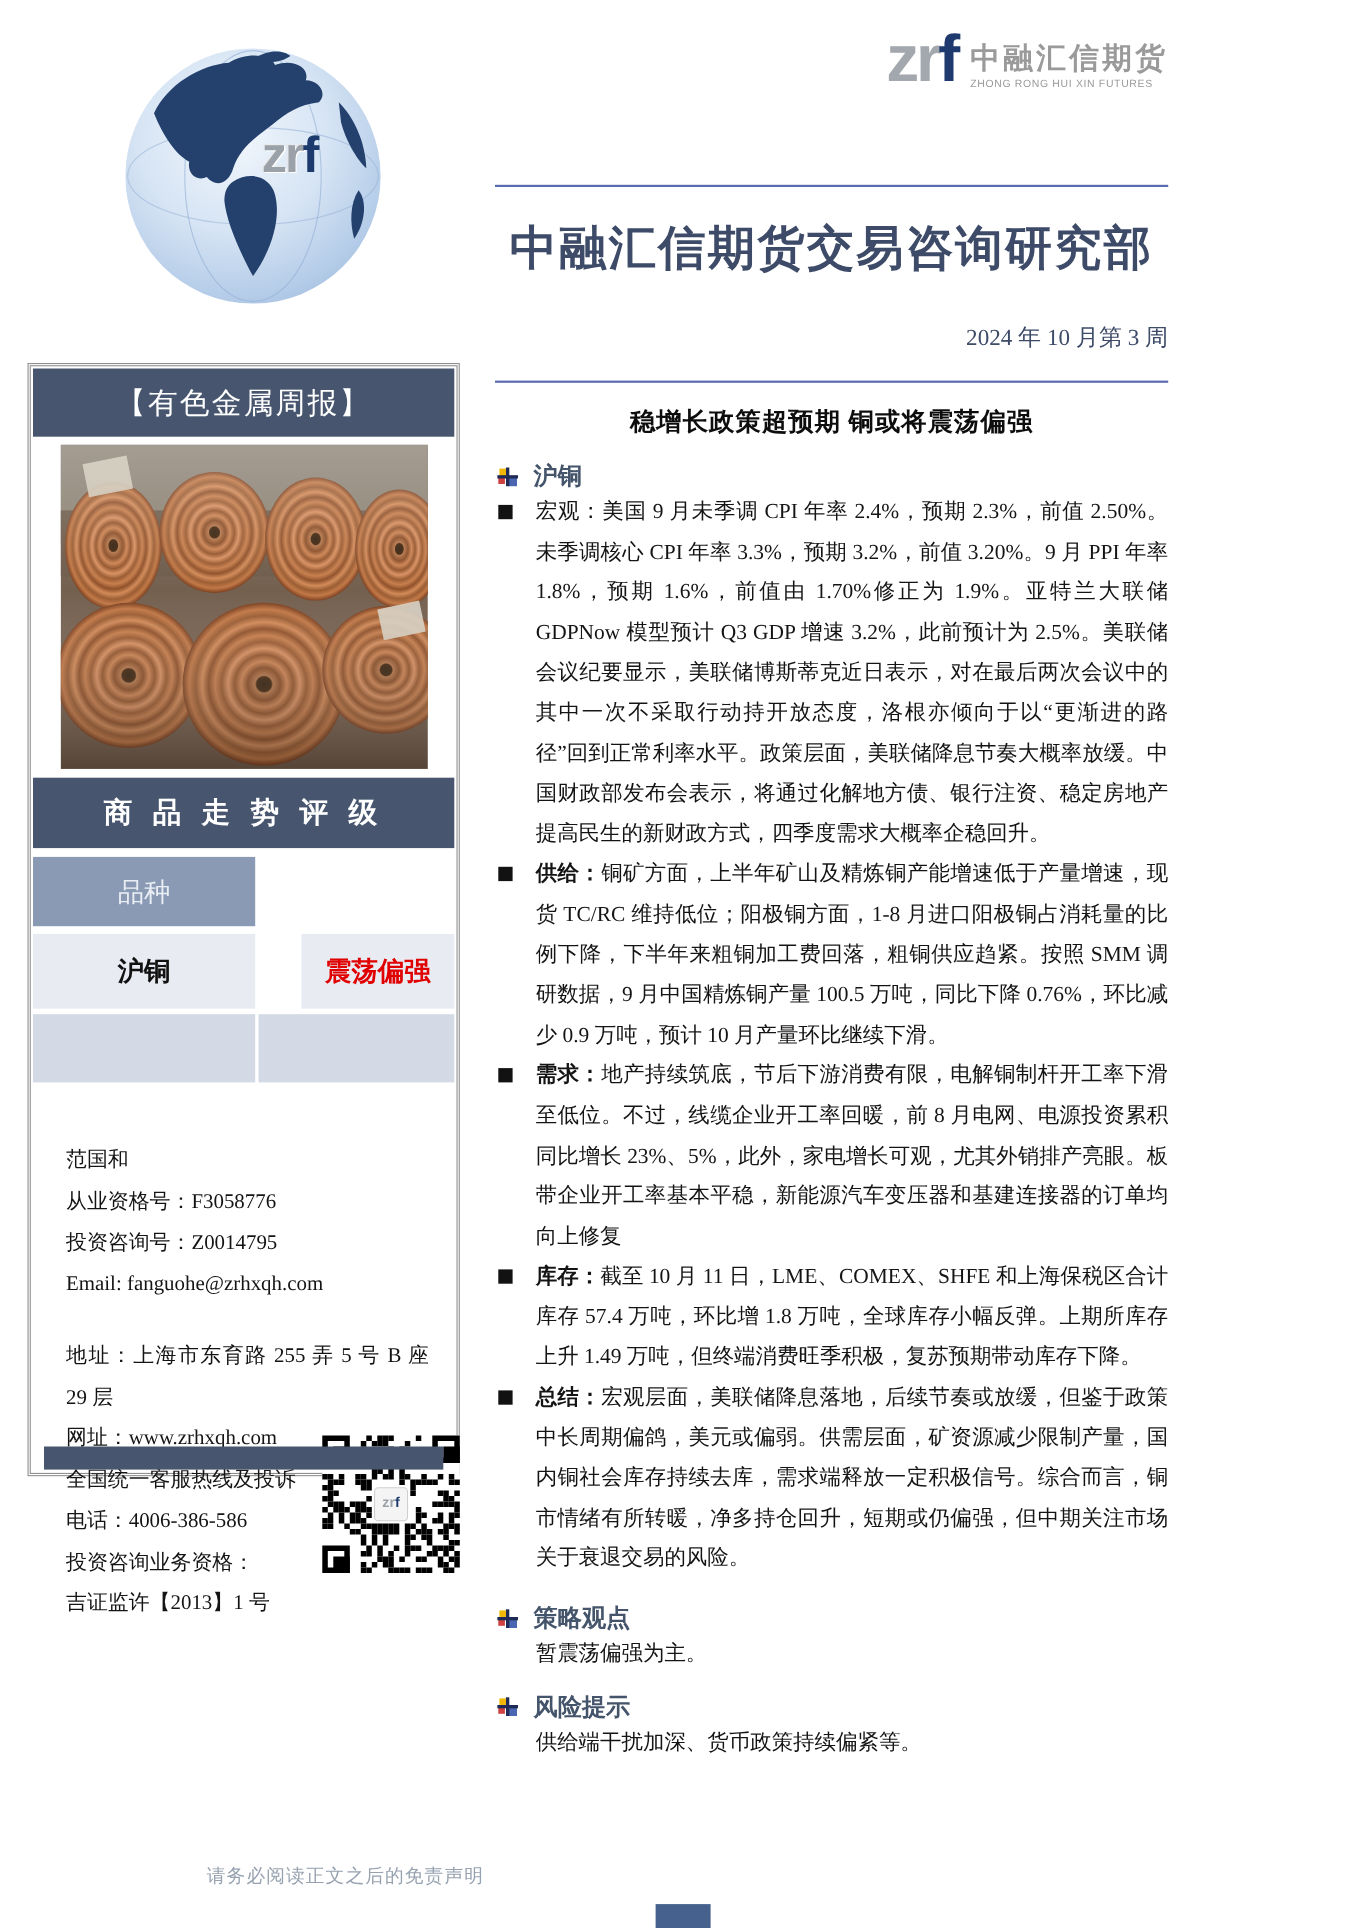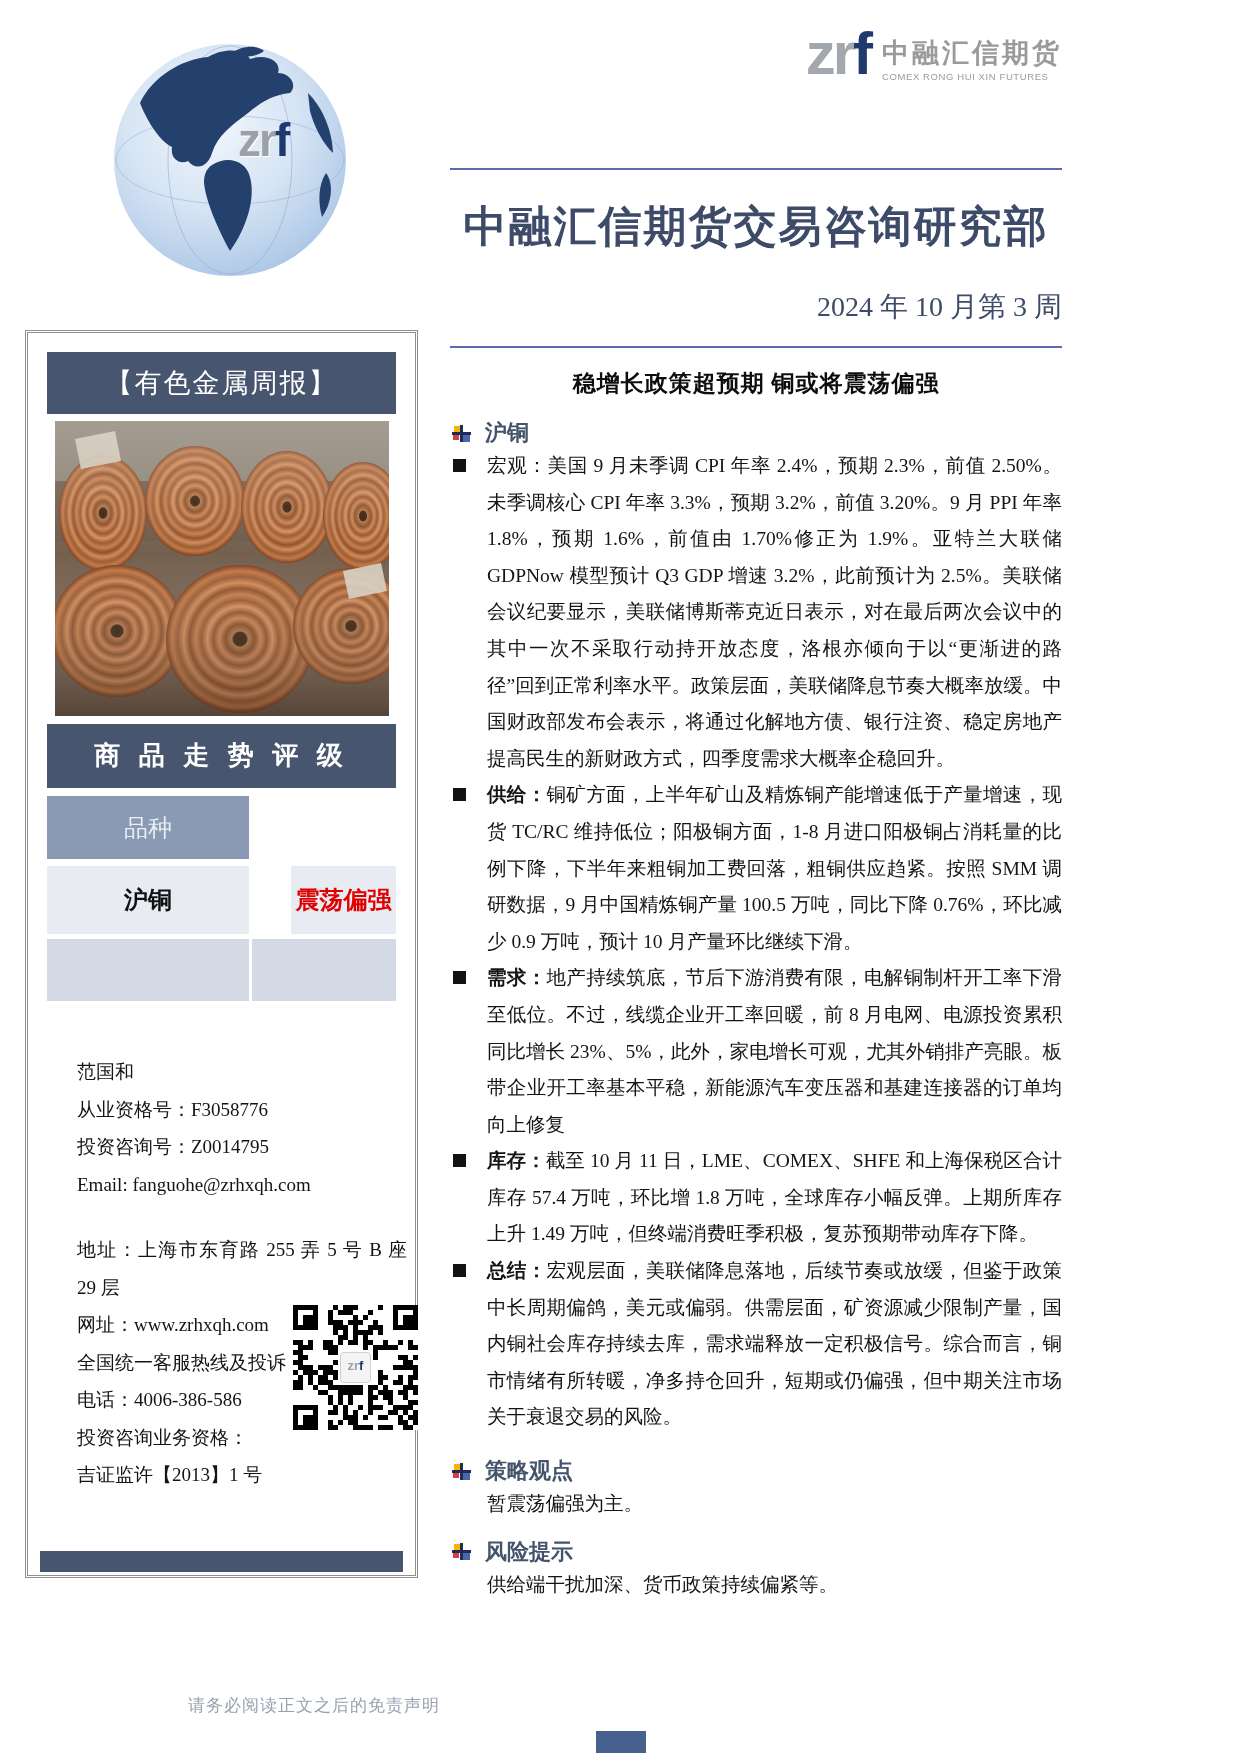--- a/index.html
+++ b/index.html
@@ -24,38 +24,38 @@
   .brand-names{margin-top:12px;}
   .brand-cn{font-size:27px;font-weight:bold;color:#9a9a9a;letter-spacing:3px;line-height:30px;}
   .brand-en{font-size:9.5px;color:#9a9a9a;letter-spacing:0.6px;margin-top:3px;}
 
   
   .main{position:absolute;left:450px;top:0;width:612px;}
   .rule{height:2px;background:#5b6bb0;}
   .rule1{margin-top:168px;}
   .dept{margin:26px 0 0 0;font-size:43px;line-height:62px;font-weight:bold;color:#3d4b68;
         text-align:center;letter-spacing:2px;}
-  .date{margin-top:34px;font-size:28px;line-height:30px;color:#3d4b68;text-align:right;}
+  .date{margin-top:34px;font-size:21px;line-height:30px;color:#3d4b68;text-align:right;}
   .rule2{margin-top:24px;}
   .rpt-title{margin:16px 0 0 0;font-size:23px;line-height:40px;font-weight:bold;color:#0d0d0d;
              text-align:center;letter-spacing:1px;}
   .sec-head{display:flex;align-items:center;gap:14px;margin-top:14px;color:#44546a;
             font-weight:bold;font-size:22px;line-height:30px;}
   .sec-head .plus-ic{flex:none;margin-left:2px;width:19px;height:19px;}
   .bullet-row{display:flex;}
   .sqb{flex:none;width:37px;}
   .sqb i{display:block;width:13px;height:13px;background:#121212;margin:11px 0 0 3px;}
   .para{flex:1;margin:0;font-size:19.5px;line-height:36.6px;text-align:justify;color:#141414;}
   .para .b,.bold{font-weight:bold;}
   .plain{margin:0 0 0 37px;font-size:19.5px;line-height:36.6px;color:#141414;}
   .mt20{margin-top:20px;}
 
   
-  .sidebar{position:absolute;left:25px;top:330px;width:393px;height:1248px;background:#fff;
-           border:3px double #8f8f8f;padding:19px;}
+  .sidebar{position:absolute;left:25px;top:330px;width:393px;height:1012px;background:#fff;
+           border:3px double #8f8f8f;padding:2px;}
   .banner{height:62px;background:#47566e;color:#fff;font-size:27px;line-height:62px;
           text-align:center;letter-spacing:2px;}
   .photo{width:334px;height:295px;margin:7px auto 0;overflow:hidden;}
   .photo svg{display:block;width:100%;height:100%;}
   .rt-title{margin-top:8px;height:64px;background:#47566e;color:#fff;font-size:26px;
             line-height:64px;text-align:center;letter-spacing:6px;font-weight:bold;}
   .rt-row{display:flex;gap:3px;margin-top:8px;}
   .rt-row .c1{flex:0 0 202px;}
   .rt-row .c2{flex:1;}
   .rt-row div{display:flex;align-items:center;justify-content:center;}
@@ -108,21 +108,21 @@
       <path fill="#24416e" d="M214,140 C222,150 220,170 210,184 C206,170 206,152 214,140 Z"></path>
       <path fill="#24416e" d="M120,20 C130,12 146,12 152,18 C144,24 128,26 120,20 Z"></path>
     </svg>
     <div class="globe-zrf" data-name="globe-zrf-text"><span class="g-zr" data-name="globe-zr">zr</span><span class="g-f" data-name="globe-f">f</span></div>
   </div>
 
   <div class="brand" data-name="company-logo">
     <div class="b-zrf" data-name="zrf-logo-text"><span class="b-zr" data-name="logo-zr">zr</span><span class="b-f" data-name="logo-f">f</span></div>
     <div class="brand-names" data-name="company-names">
       <div class="brand-cn" data-name="company-name-cn">中融汇信期货</div>
-      <div class="brand-en" data-name="company-name-en">COMEX RONG HUI XIN FUTURES</div>
+      <div class="brand-en" data-name="company-name-en">ZHONG RONG HUI XIN FUTURES</div>
     </div>
   </div>
 
   <div class="main" data-name="main-content">
     <div class="rule rule1" data-name="top-divider"></div>
     <h1 class="dept" data-name="department-title">中融汇信期货交易咨询研究部</h1>
     <div class="date" data-name="report-date">2024 年 10 月第 3 周</div>
     <div class="rule rule2" data-name="second-divider"></div>
     <h2 class="rpt-title" data-name="report-title">稳增长政策超预期 铜或将震荡偏强</h2>
 

